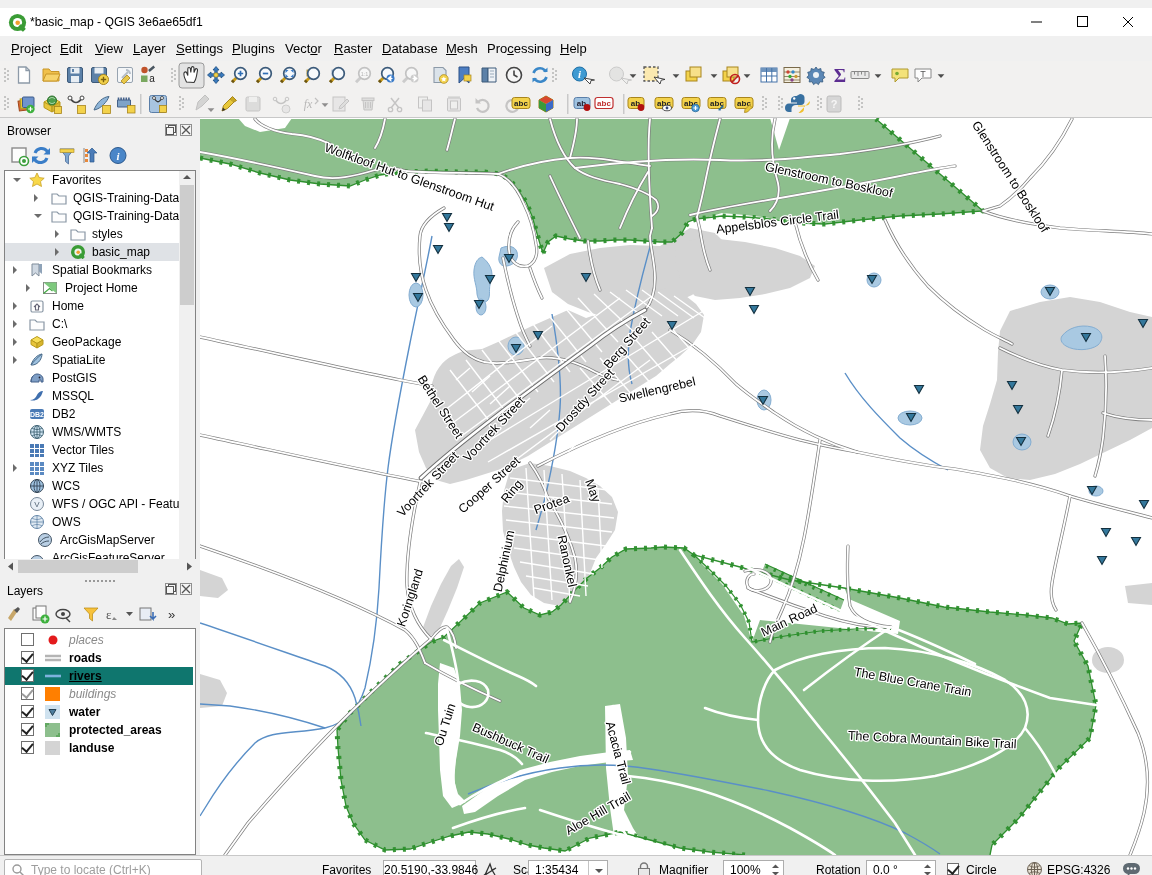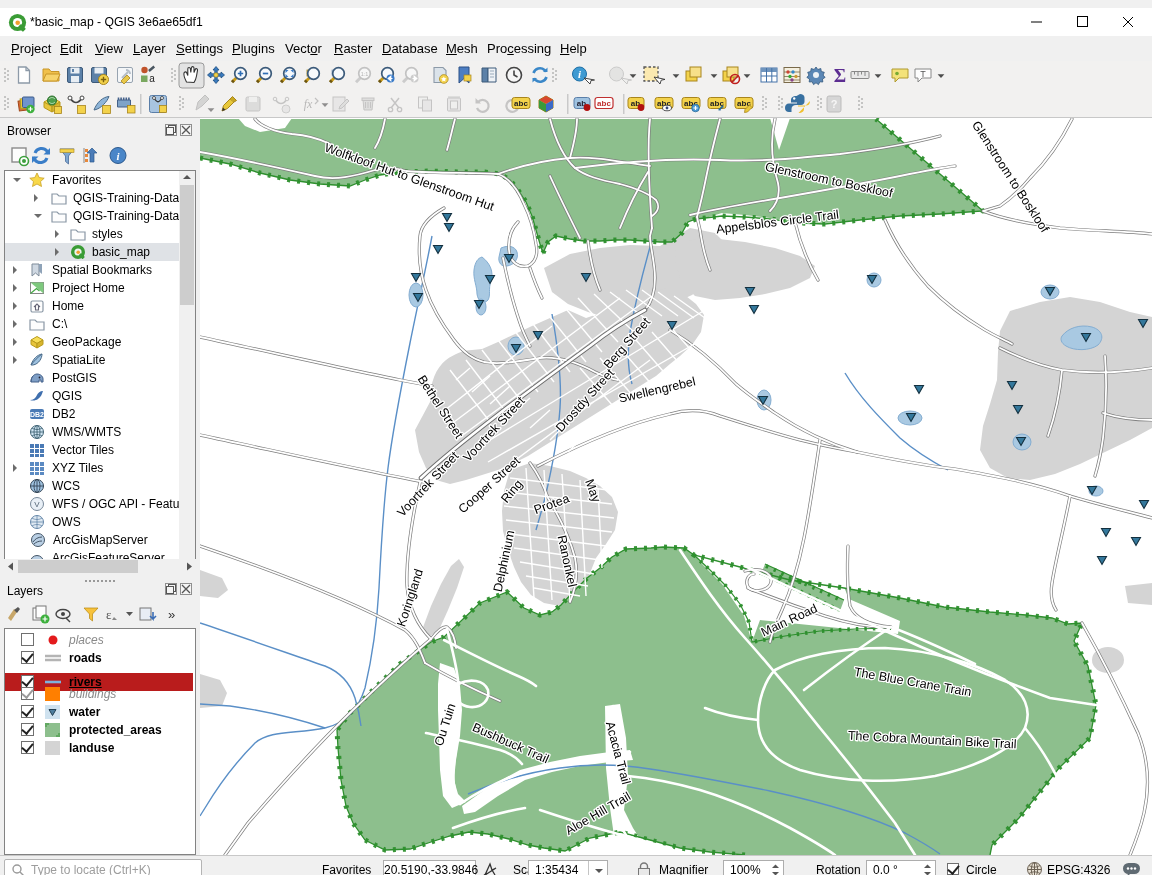--- a/index.html
+++ b/index.html
@@ -501,21 +501,21 @@
           <span class="tx" style="left:87px">basic_map</span>
         </div>
       <div class="trow" style="left:0;top:90px;width:174px">
           <span class="ar rt" style="left:8px"></span>
           <svg class="ic" style="left:24px" width="16" height="16">
             <path d="M3,2 h7 v12 l-3.5,-3 -3.5,3 Z" fill="#cfd8e2" stroke="#7e8b99"></path>
             <path d="M10,2 h3 v10 l-3,-2.5 Z" fill="#8fa3b8"></path>
           </svg>
           <span class="tx" style="left:47px">Spatial Bookmarks</span>
         </div>
-      <div class="trow" style="left:0;top:108px;width:176px">
+      <div class="trow" style="left:13px;top:108px;width:176px">
           <span class="ar rt" style="left:8px"></span>
           <svg class="ic" style="left:24px" width="16" height="16">
             <rect x="1.5" y="2.5" width="13" height="11" fill="#fff" stroke="#888"></rect>
             <path d="M1.5,2.5 l13,11 v-11 Z" fill="#7ec97e"></path>
             <path d="M1.5,13.5 l6,-5 3,2.5" fill="none" stroke="#4a4" stroke-width="1.2"></path>
           </svg>
           <span class="tx" style="left:47px">Project Home</span>
         </div>
       <div class="trow" style="left:0;top:126px;width:174px">
           <span class="ar rt" style="left:8px"></span>
@@ -554,21 +554,21 @@
             <path d="M2,12 C2,7 5,4 8,4 c3,0 6,2 6,5 v3 h-2 v-2 h-2 v2 Z" fill="#7f9fc6" stroke="#44618a"></path>
             <circle cx="10.5" cy="7.5" r="0.9" fill="#223"></circle>
             <path d="M2,12 c0,-3 1,-5 2,-6" fill="none" stroke="#44618a"></path>
           </svg>
           <span class="tx" style="left:47px">PostGIS</span>
         </div>
       <div class="trow" style="left:0;top:216px;width:174px">
           <svg class="ic" style="left:24px" width="16" height="16">
             <path d="M1,12 C4,12 7,10 8,7 C9,5 11,3 14,3 C13,6 12,9 9,11 C7,12.5 4,13 1,12 Z" fill="#3f6fae"></path>
           </svg>
-          <span class="tx" style="left:47px">QGIS</span>
+          <span class="tx" style="left:47px">MSSQL</span>
         </div>
       <div class="trow" style="left:0;top:234px;width:174px">
           <svg class="ic" style="left:24px" width="16" height="16">
             <rect x="1" y="3" width="14" height="10" rx="2" fill="#4a7ab5"></rect>
             <text x="8" y="11" font-size="7" fill="#fff" text-anchor="middle" font-weight="bold">DB2</text>
           </svg>
           <span class="tx" style="left:47px">DB2</span>
         </div>
       <div class="trow" style="left:0;top:252px;width:174px">
           <svg class="ic" style="left:24px" width="16" height="16">
@@ -626,21 +626,21 @@
           </svg>
           <span class="tx" style="left:47px">WFS / OGC API - Feature</span>
         </div>
       <div class="trow" style="left:0;top:342px;width:174px">
           <svg class="ic" style="left:24px" width="16" height="16">
             <circle cx="8" cy="8" r="6.5" fill="#dfe9f2" stroke="#68a"></circle>
             <path d="M8,1.5 v13 M1.5,8 h13 M3,4 c3,2 7,2 10,0 M3,12 c3,-2 7,-2 10,0" fill="none" stroke="#68a" stroke-width="0.8"></path>
           </svg>
           <span class="tx" style="left:47px">OWS</span>
         </div>
-      <div class="trow" style="left:1px;top:360px;width:174px">
+      <div class="trow" style="left:8px;top:360px;width:174px">
           <svg class="ic" style="left:24px" width="16" height="16">
             <circle cx="8" cy="8" r="6.5" fill="#b9cfe4" stroke="#456"></circle>
             <path d="M3,10 c2,-3 5,-5 9,-5 M4,12 c2,-2 5,-3 8,-3" fill="none" stroke="#456" stroke-width="1"></path>
           </svg>
           <span class="tx" style="left:47px">ArcGisMapServer</span>
         </div>
       <div class="trow" style="left:0;top:378px;width:174px">
           <svg class="ic" style="left:24px" width="16" height="16">
             <circle cx="8" cy="12" r="6.5" fill="#b9cfe4" stroke="#456"></circle>
           </svg>
@@ -701,21 +701,21 @@
           </svg>
           <span class="ltx it">places</span>
         </div>
       <div class="trow lrow" style="top:20px">
           <span class="cb ck"></span>
           <svg class="sym" width="18" height="16">
             <path d="M1,6 h16 M1,10 h16" stroke="#b4b4b4" stroke-width="2.6"></path>
           </svg>
           <span class="ltx bd">roads</span>
         </div>
-      <div class="trow lrow" style="top:44px;background:#b91c1c;width:188px">
+      <div class="trow lrow" style="top:38px;background:#0f766e;width:188px">
           <span class="cb ck"></span>
           <svg class="sym" width="18" height="16">
             <path d="M1,8 h16" stroke="#7eb2dd" stroke-width="2.6"></path>
           </svg>
           <span class="ltx bd un">rivers</span>
         </div>
       <div class="trow lrow" style="top:56px">
           <span class="cb ckg"></span>
           <svg class="sym" width="18" height="16">
             <rect x="1" y="1" width="15" height="14" fill="#ff7f00"></rect>

